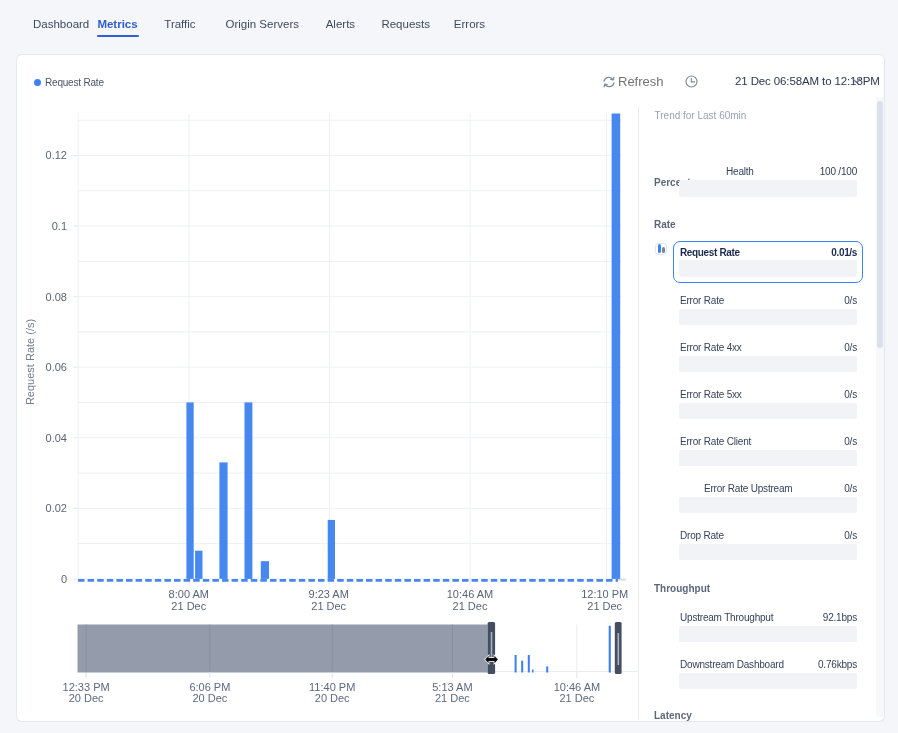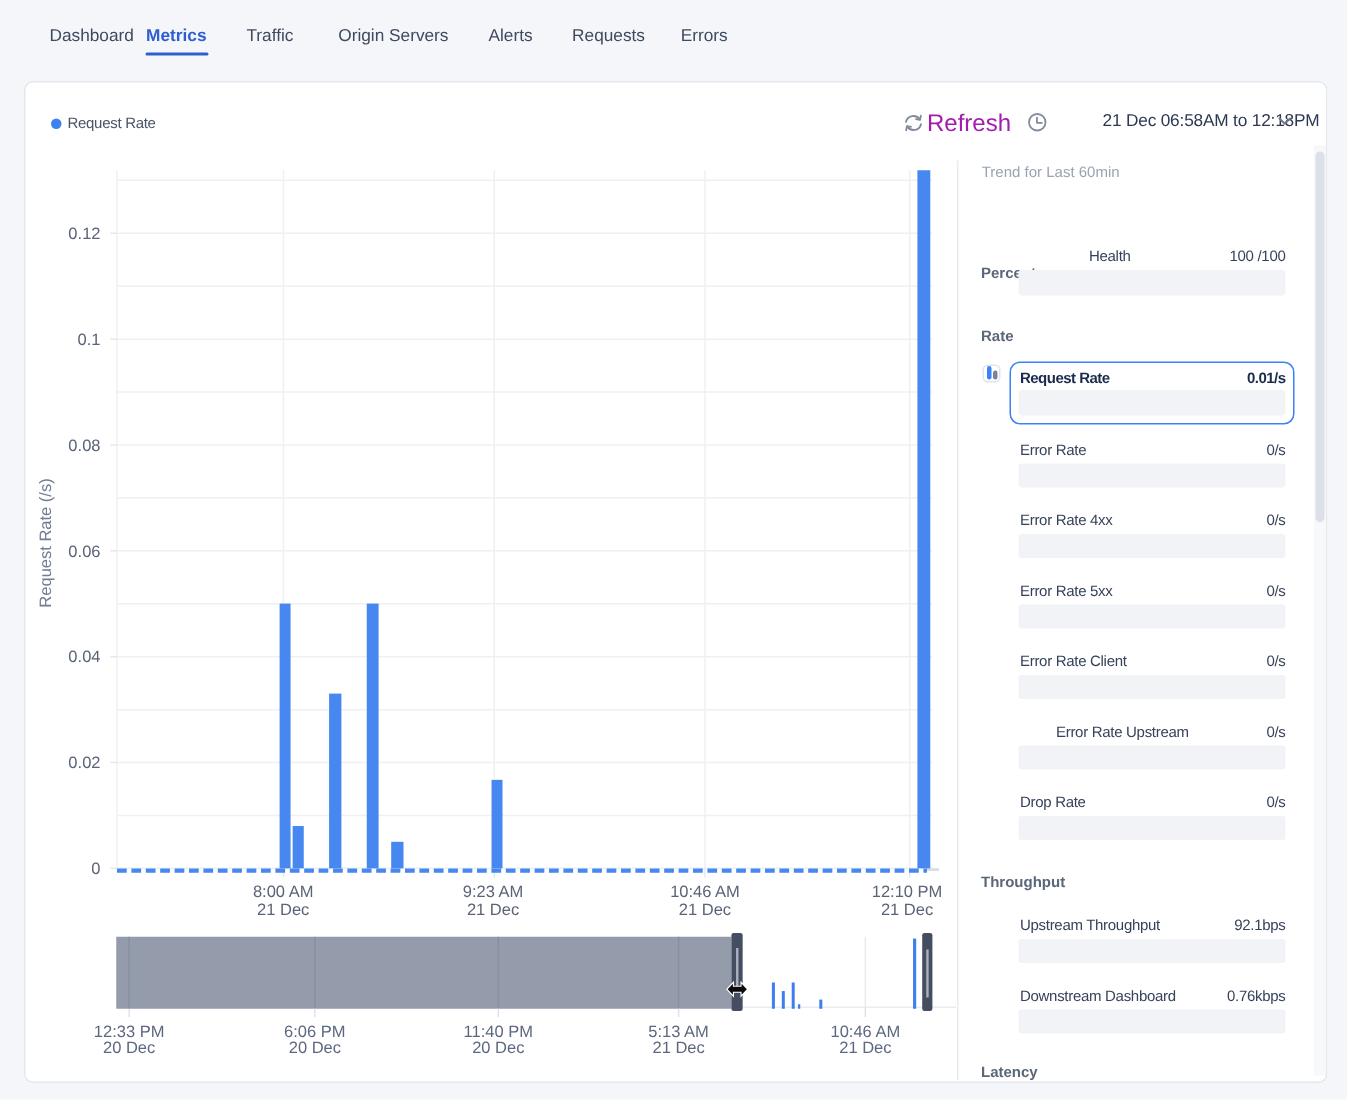--- a/index.html
+++ b/index.html
@@ -28,21 +28,21 @@
 
     <div class="abs" style="left:18.1px;top:24.9px;width:7.2px;height:7.2px;border-radius:50%;background:#3f80f2;"></div>
     <div class="abs" style="left:29px;top:23px;font-size:10px;letter-spacing:-0.2px;color:#4a5468;">Request Rate</div>
 
     <svg class="abs" style="left:586px;top:20.5px;" width="14" height="14" viewBox="0 0 14 14" fill="none">
       <path d="M2.0 6.2 A5.1 5.1 0 0 1 11.2 4.6" stroke="#7f8a9b" stroke-width="1.25" stroke-linecap="round"></path>
       <path d="M11.9 2.2 L11.3 4.8 L8.7 4.4" stroke="#7f8a9b" stroke-width="1.25" stroke-linecap="round" stroke-linejoin="round"></path>
       <path d="M12.0 7.8 A5.1 5.1 0 0 1 2.8 9.4" stroke="#7f8a9b" stroke-width="1.25" stroke-linecap="round"></path>
       <path d="M2.1 11.8 L2.7 9.2 L5.3 9.6" stroke="#7f8a9b" stroke-width="1.25" stroke-linecap="round" stroke-linejoin="round"></path>
     </svg>
-    <div class="abs" style="left:602px;top:20px;font-size:16px;color:#a21caf;">Refresh</div>
+    <div class="abs" style="left:602px;top:20px;font-size:13px;color:#737373;">Refresh</div>
 
     <svg class="abs" style="left:669px;top:20.5px;" width="13" height="13" viewBox="0 0 13 13" fill="none">
       <circle cx="6.5" cy="6.5" r="5.5" stroke="#828c9d" stroke-width="1.2"></circle>
       <path d="M6.3 3.4 V6.9 H9.6" stroke="#7f8a9b" stroke-width="1.2" stroke-linecap="round" stroke-linejoin="round"></path>
     </svg>
     <div class="abs" style="left:687px;top:20.5px;font-size:11.5px;letter-spacing:-0.12px;color:#2c3952;margin-left:32px;">21 Dec 06:58AM to 12:18PM</div>
     <svg class="abs" style="left:836px;top:24px;" width="9" height="6" viewBox="0 0 9 6" fill="none">
       <path d="M1 1 L4.5 4.5 L8 1" stroke="#6f7a8c" stroke-width="1.3" stroke-linecap="round" stroke-linejoin="round"></path>
     </svg>
 

